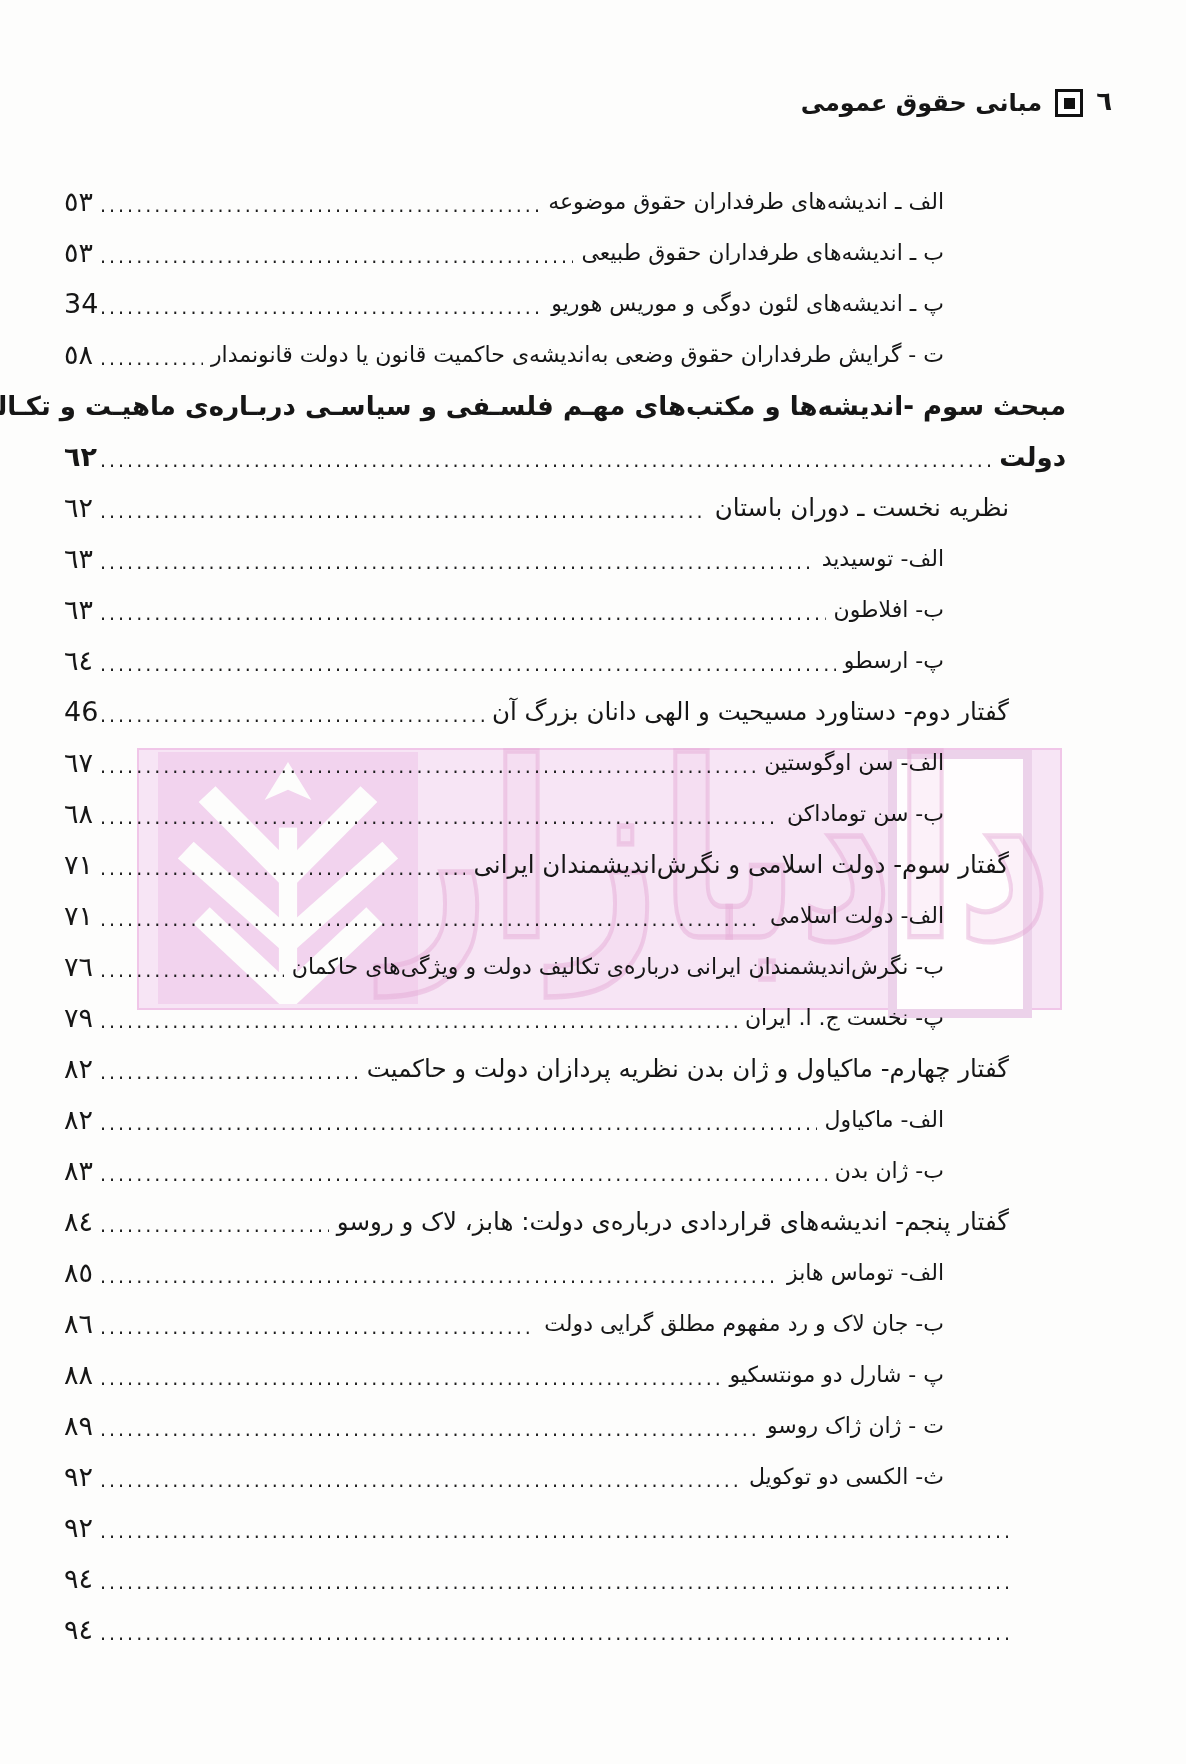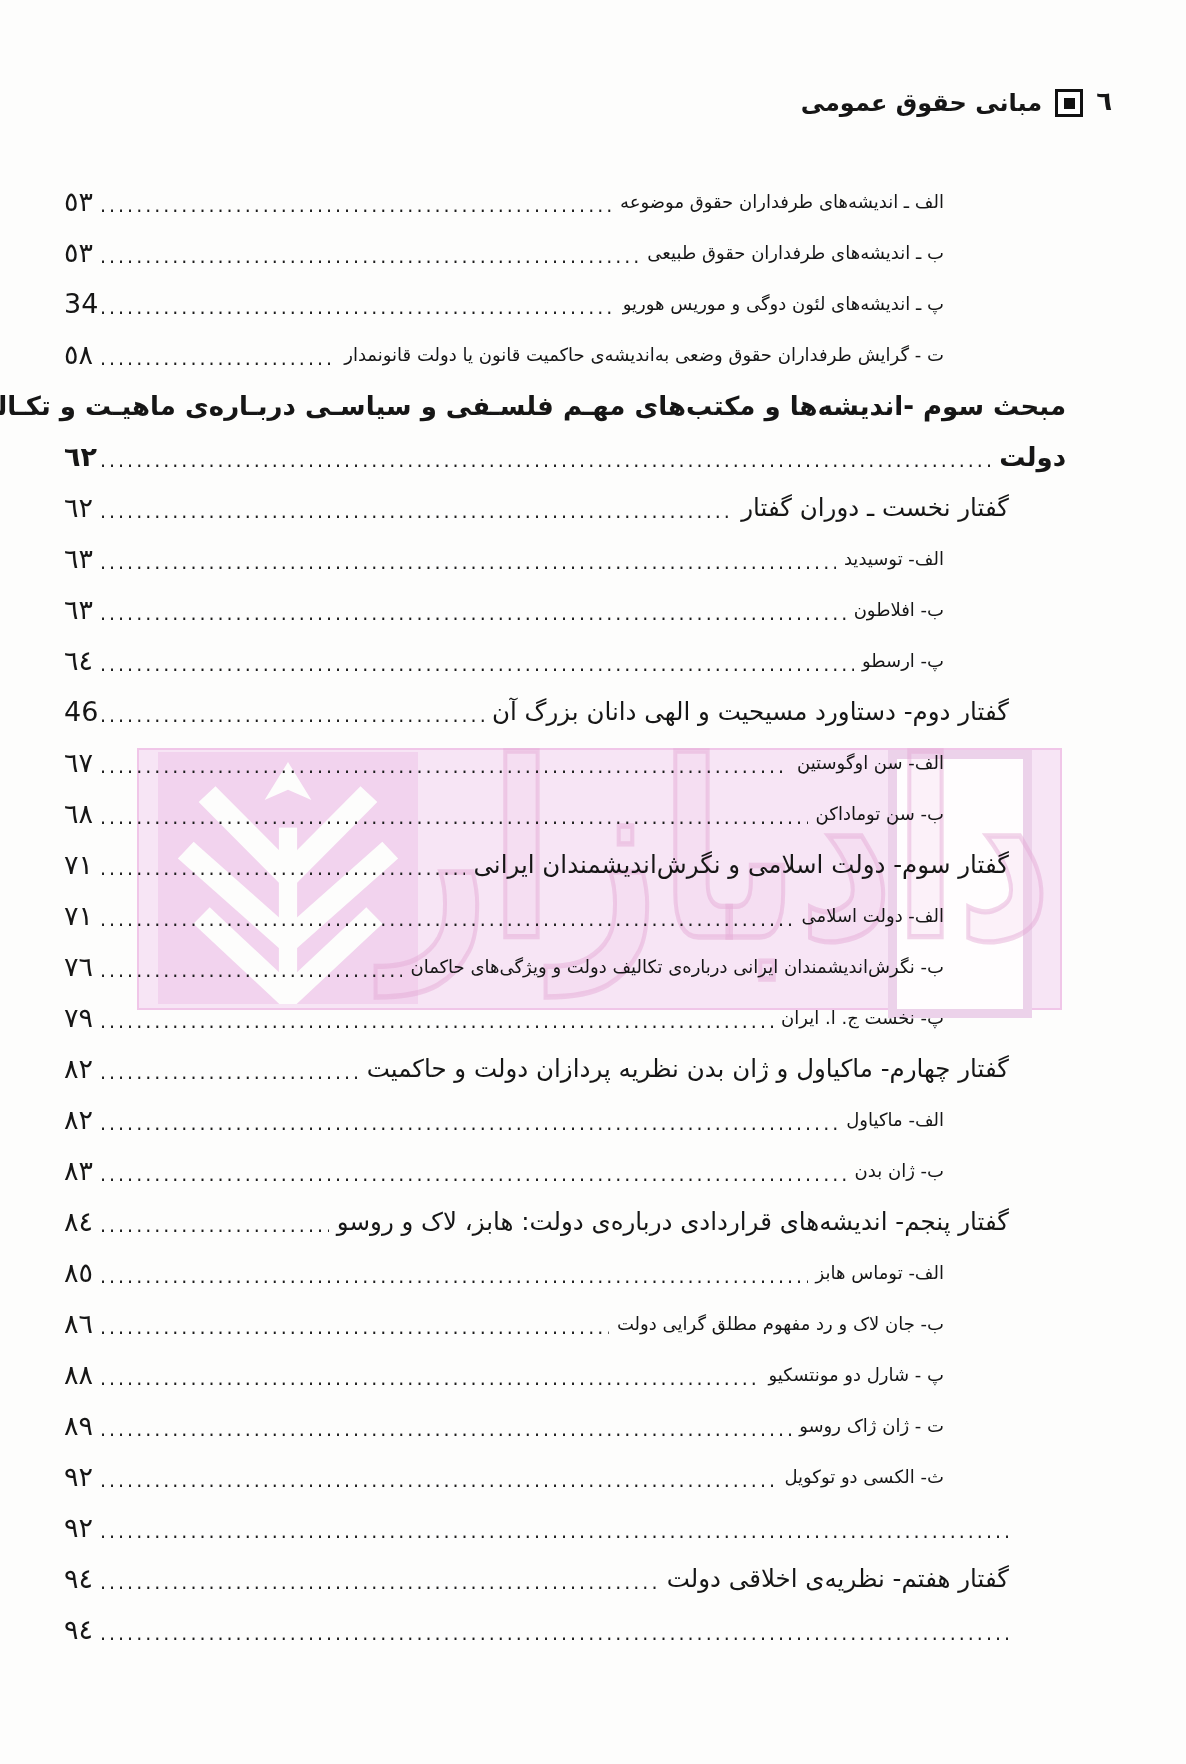--- a/index.html
+++ b/index.html
@@ -41,21 +41,21 @@
     font-size:185px;font-weight:bold;letter-spacing:6px;
     color:rgba(240,201,231,0.22);
     -webkit-text-stroke:4px rgba(228,170,214,0.48);
     transform:scaleY(1.32);
   }
   
   .toc{position:absolute;top:176px;right:120px;left:62px;z-index:2;}
   .row{
     display:flex;direction:rtl;align-items:center;height:51px;
   }
-  .txt{white-space:nowrap;padding-left:8px;font-size:18px;}
+  .txt{white-space:nowrap;padding-left:8px;font-size:22px;}
   .dots{
     flex:1 1 auto;overflow:hidden;direction:ltr;white-space:nowrap;
     font-size:19px;letter-spacing:3px;color:#1c1c1c;
     transform:translateY(3px);
   }
   .dots::after{content:"......................................................................................................................................................................................................................";}
   .num{font-size:27px;min-width:36px;text-align:left;padding-left:2px;}
   .t-item{margin-right:122px;}
   .t-goftar{margin-right:57px;}
   .t-goftar .txt{font-size:24.5px;}
@@ -117,21 +117,21 @@
       <div class="row t-section-title no-leader">
       <span class="txt">مبحث سوم -اندیشه‌ها و مکتب‌های مهـم فلسـفی و سیاسـی دربـاره‌ی ماهیـت و تکـالیف</span>
 
     </div>
       <div class="row t-section">
       <span class="txt">دولت</span>
       <span class="dots"></span>
       <span class="num">٦٢</span>
     </div>
       <div class="row t-goftar">
-      <span class="txt">گفتار نخست ـ دوران گفتار</span>
+      <span class="txt">نظریه نخست ـ دوران باستان</span>
       <span class="dots"></span>
       <span class="num">٦٢</span>
     </div>
       <div class="row t-item">
       <span class="txt">الف- توسیدید</span>
       <span class="dots"></span>
       <span class="num">٦٣</span>
     </div>
       <div class="row t-item">
       <span class="txt">ب- افلاطون</span>
@@ -221,21 +221,20 @@
       <div class="row t-item">
       <span class="txt">ث- الکسی دو توکویل</span>
       <span class="dots"></span>
       <span class="num">٩٢</span>
     </div>
       <div class="row t-goftar">
       <span class="dots"></span>
       <span class="num">٩٢</span>
     </div>
       <div class="row t-goftar">
-      <span class="txt">گفتار هفتم- نظریه‌ی اخلاقی دولت</span>
       <span class="dots"></span>
       <span class="num">٩٤</span>
     </div>
       <div class="row t-goftar">
       <span class="dots"></span>
       <span class="num">٩٤</span>
     </div>
     </div>
 
 </div>

